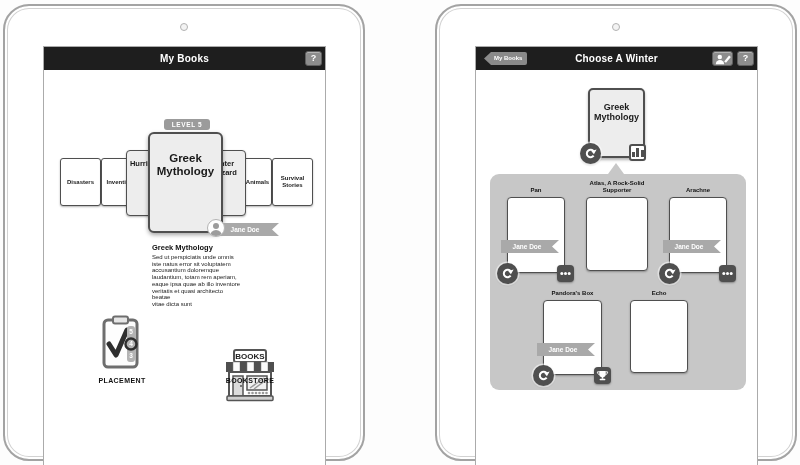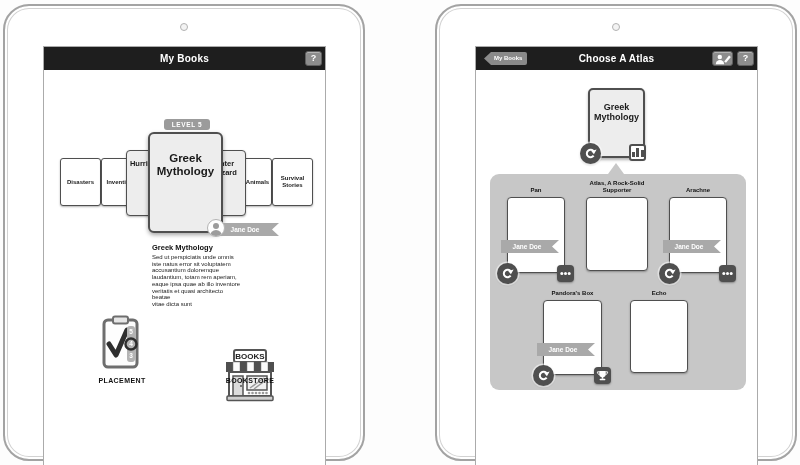--- a/index.html
+++ b/index.html
@@ -193,21 +193,21 @@
     </div>
   </div>
 
   <div class="ipad right">
     <span class="camera"></span>
     <span class="home"></span>
 
     <div class="screen">
       <div class="appbar">
         <div class="back-btn">My Books</div>
-        <div class="appbar-title">Choose A Atlas</div>
+        <div class="appbar-title">Choose A Winter</div>
         <div class="sq-btn userbtn">
           <svg width="18" height="12" viewBox="0 0 22 15">
               <circle cx="7" cy="5" r="2.8" fill="#fff"></circle>
               <path d="M2 14a5.2 5.2 0 0 1 10.4 0z" fill="#fff"></path>
               <path d="M12.5 10.5 L18.5 3 L20.8 4.9 L14.8 12.3 Z" fill="#fff"></path>
             </svg>
         </div>
         <div class="sq-btn help">?</div>
       </div>
 

